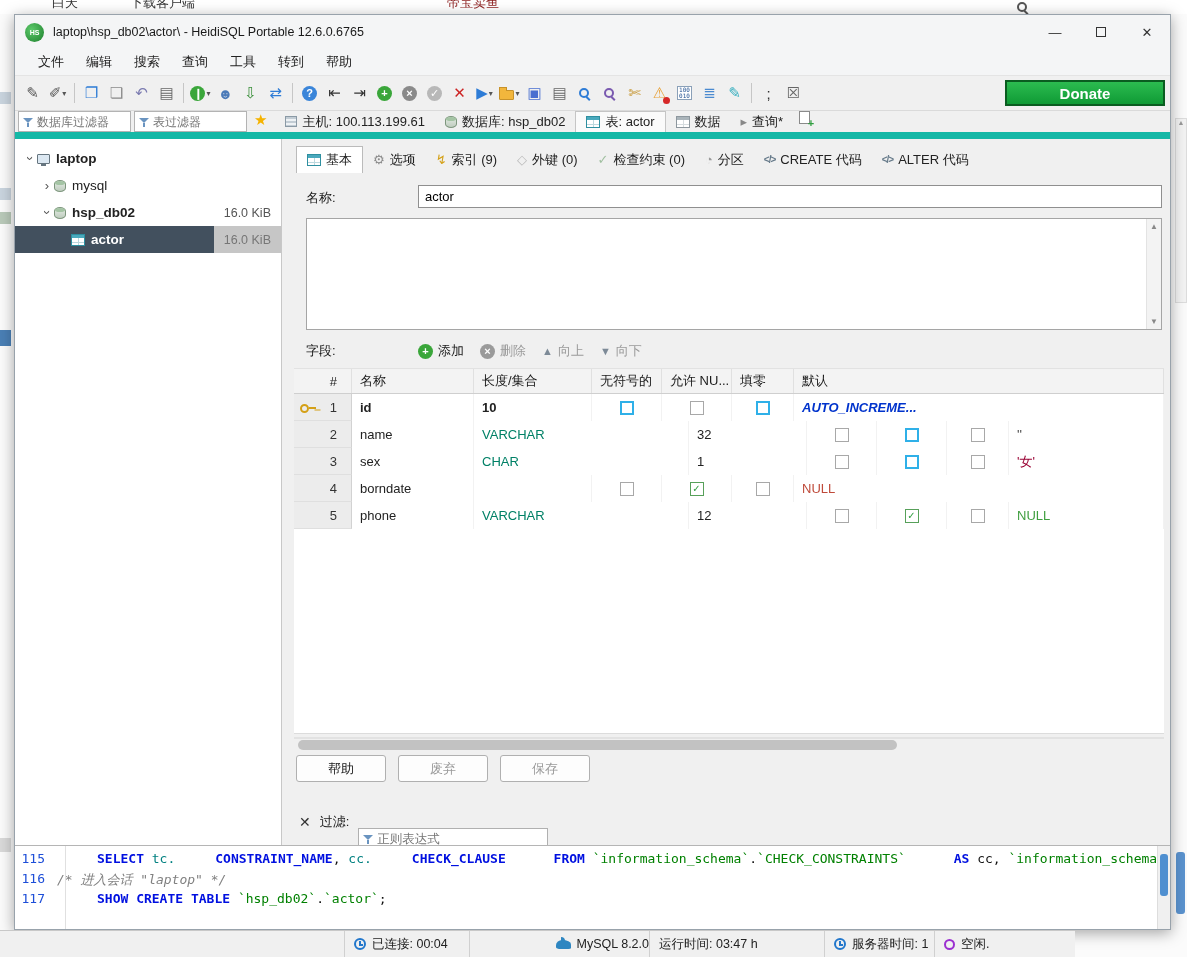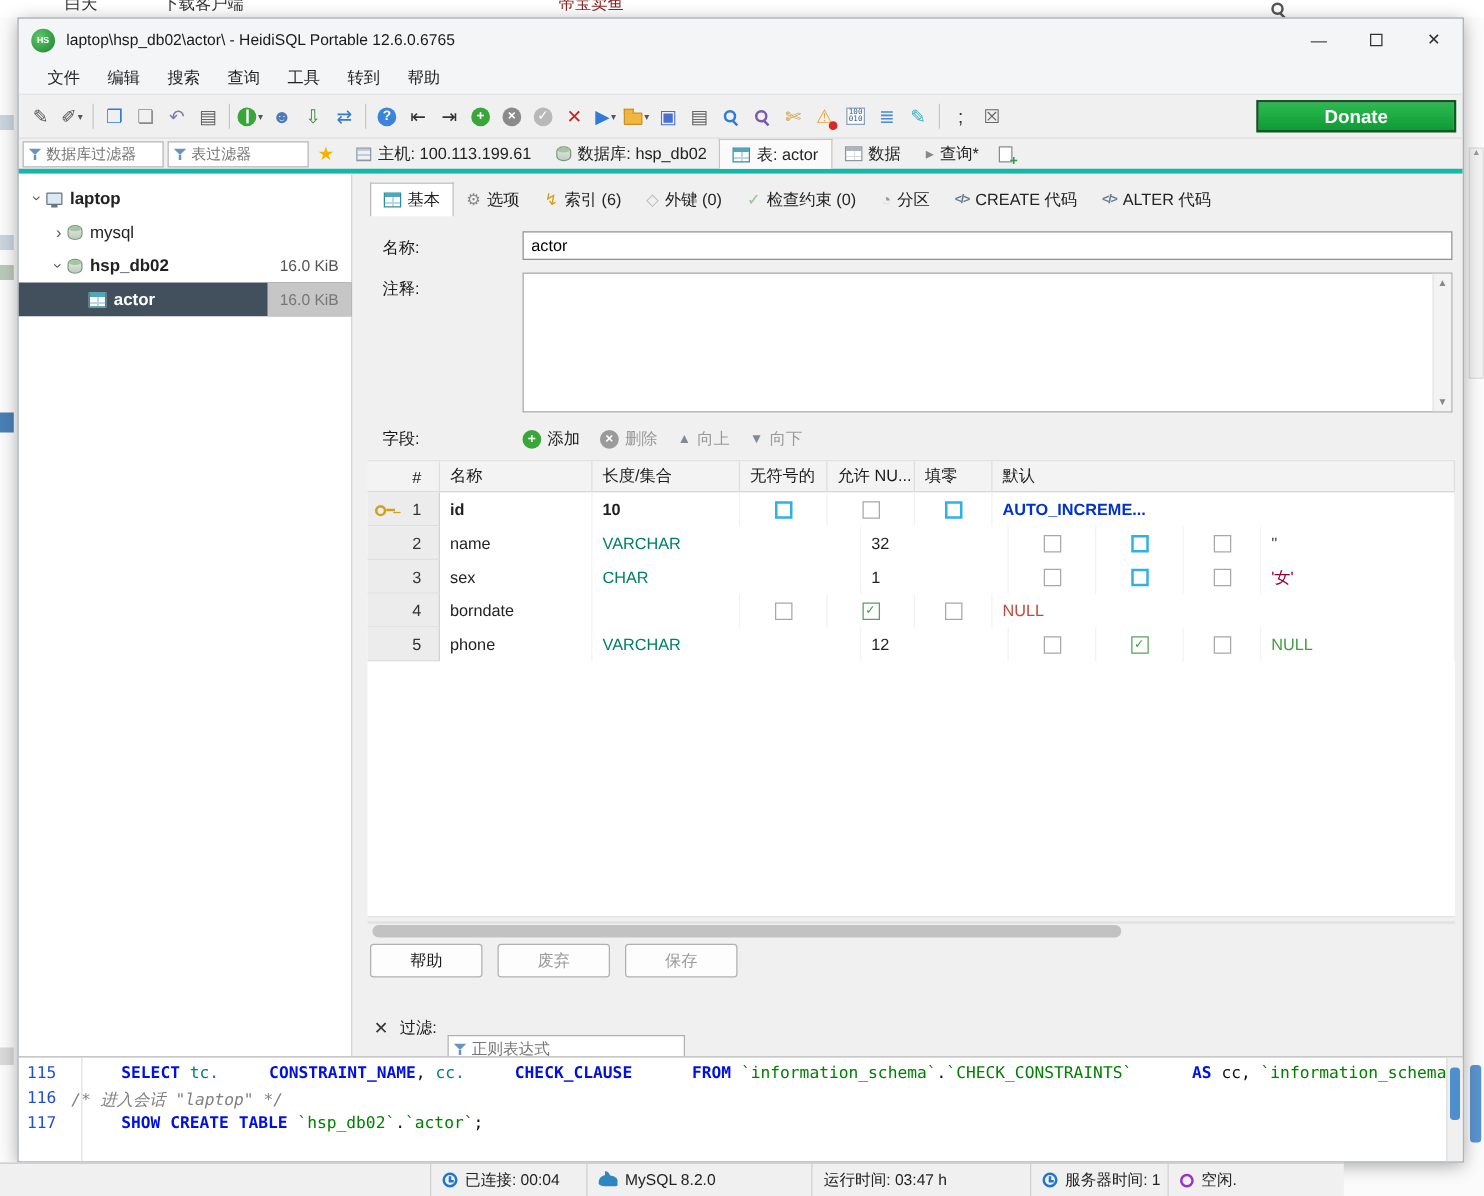--- a/index.html
+++ b/index.html
@@ -35,21 +35,21 @@
     font-size:15px; position:relative; margin:0 1px; }
   .tbsep { width:1px; height:20px; background:#c6c6c6; margin:0 4px; }
   .dd { font-style:normal; font-size:8px; color:#555; margin-left:1px; }
   .badge { position:absolute; right:1px; bottom:1px; width:7px; height:7px; border-radius:50%; background:#d62828; }
   .bin { display:flex; flex-direction:column; border:1px solid #8aa0b8; padding:0 1px; background:#fff; }
   .bin i { font-style:normal; font-size:6px; line-height:6px; color:#1f4f8f; font-family:"DejaVu Sans Mono",monospace; }
   .donate { margin-left:auto; width:160px; height:26px; background:linear-gradient(#2cbb50,#0f9a35);
     border:2px solid #0a5c20; color:#fff; font-weight:bold; font-size:15px; display:flex; align-items:center; justify-content:center; }
 
   
-  .sessrow { height:28px; background:#f0f0f0; border-bottom:4px solid #14b8a6; display:flex; align-items:center; padding-left:3px; flex:0 0 auto; }
+  .sessrow { height:28px; background:#f0f0f0; border-bottom:7px solid #14b8a6; display:flex; padding-left:3px; flex:0 0 auto; }
   .filterbox { width:113px; height:21px; background:#fff; border:1px solid #b3b3b3; display:flex; align-items:center; gap:4px; padding:0 4px; margin-right:3px; }
   .filterbox input { border:none; outline:none; width:100%; font-size:12px; background:transparent; font-family:inherit; }
   .star { color:#f5b301; font-size:15px; margin:0 8px 0 4px; }
   .stabs { display:flex; align-items:center; height:100%; }
   .stab { display:flex; align-items:center; gap:5px; padding:0 10px; height:100%; font-size:13px; }
   .stab.active { background:#fafafa; border:1px solid #c5c5c5; border-bottom:none; }
   .pagenew { width:11px; height:13px; border:1px solid #8a8a8a; background:#fff; position:relative; margin-left:6px; }
   .pagenew::after { content:"+"; position:absolute; right:-5px; bottom:-6px; color:#2f9e3f; font-weight:bold; font-size:11px; }
 
   
@@ -341,21 +341,21 @@
           <div class="etab active">
             <span class="tblic"></span>
             <span>基本</span>
           </div>
           <div class="etab">
             <span style="color: rgb(138, 138, 138); font-size: 13px;">⚙</span>
             <span>选项</span>
           </div>
           <div class="etab">
             <span style="color: rgb(212, 160, 23); font-size: 13px;">↯</span>
-            <span>索引 (6)</span>
+            <span>索引 (9)</span>
           </div>
           <div class="etab">
             <span style="color: rgb(184, 184, 184); font-size: 13px;">◇</span>
             <span>外键 (0)</span>
           </div>
           <div class="etab">
             <span style="color: rgb(159, 191, 159); font-size: 13px;">✓</span>
             <span>检查约束 (0)</span>
           </div>
           <div class="etab">
@@ -371,21 +371,20 @@
             <span>ALTER 代码</span>
           </div>
         </div>
 
       <div class="formarea">
         <div class="frow">
           <div class="flabel">名称:</div>
           <input class="nameinput" value="actor" style="">
         </div>
         <div class="frow">
-          <div class="flabel">注释:</div>
           <div class="ta">
             <div class="vsb">
                 <span>▲</span>
                 <span>▼</span>
               </div>
           </div>
         </div>
       </div>
 
       <div class="fieldsbar">
@@ -430,21 +429,21 @@
               <div class="gc b" style="width: 118px;">10</div>
               <div class="gc cbcell" style="width: 70px;">
                 <span class="cb enabled"></span>
               </div>
               <div class="gc cbcell" style="width: 70px;">
                 <span class="cb disabled"></span>
               </div>
               <div class="gc cbcell" style="width: 62px;">
                 <span class="cb enabled"></span>
               </div>
-              <div class="gc b" style="flex: 1 1 0%; color: rgb(0, 51, 204);">AUTO_INCREME...</div>
+              <div class="gc b" style="flex: 1 1 0%; color: rgb(0, 51, 204); font-style: italic;">AUTO_INCREME...</div>
             </div>
             <div class="grow">
               <div class="gc num" style="width: 58px;">
                 <span>2</span>
               </div>
               <div class="gc" style="width: 122px;">name</div>
               <div class="gc" style="width: 215px; color: rgb(0, 128, 102);">VARCHAR</div>
               <div class="gc" style="width: 118px;">32</div>
               <div class="gc cbcell" style="width: 70px;">
                 <span class="cb disabled"></span>
@@ -545,21 +544,21 @@
 </div>
 
 <div class="statusbar" id="statusbar">
     <div class="seg" style="width: 345px;">
       <span></span>
     </div>
     <div class="seg" style="width: 125px;">
       <span class="clockic"></span>
       <span>已连接: 00:04</span>
     </div>
-    <div class="seg" style="width: 180px;">
+    <div class="seg" style="width: 180px; justify-content: flex-end;">
       <span class="dolphin"></span>
       <span>MySQL 8.2.0</span>
     </div>
     <div class="seg" style="width: 175px;">
       <span>运行时间: 03:47 h</span>
     </div>
     <div class="seg" style="width: 110px;">
       <span class="clockic"></span>
       <span>服务器时间: 1</span>
     </div>

